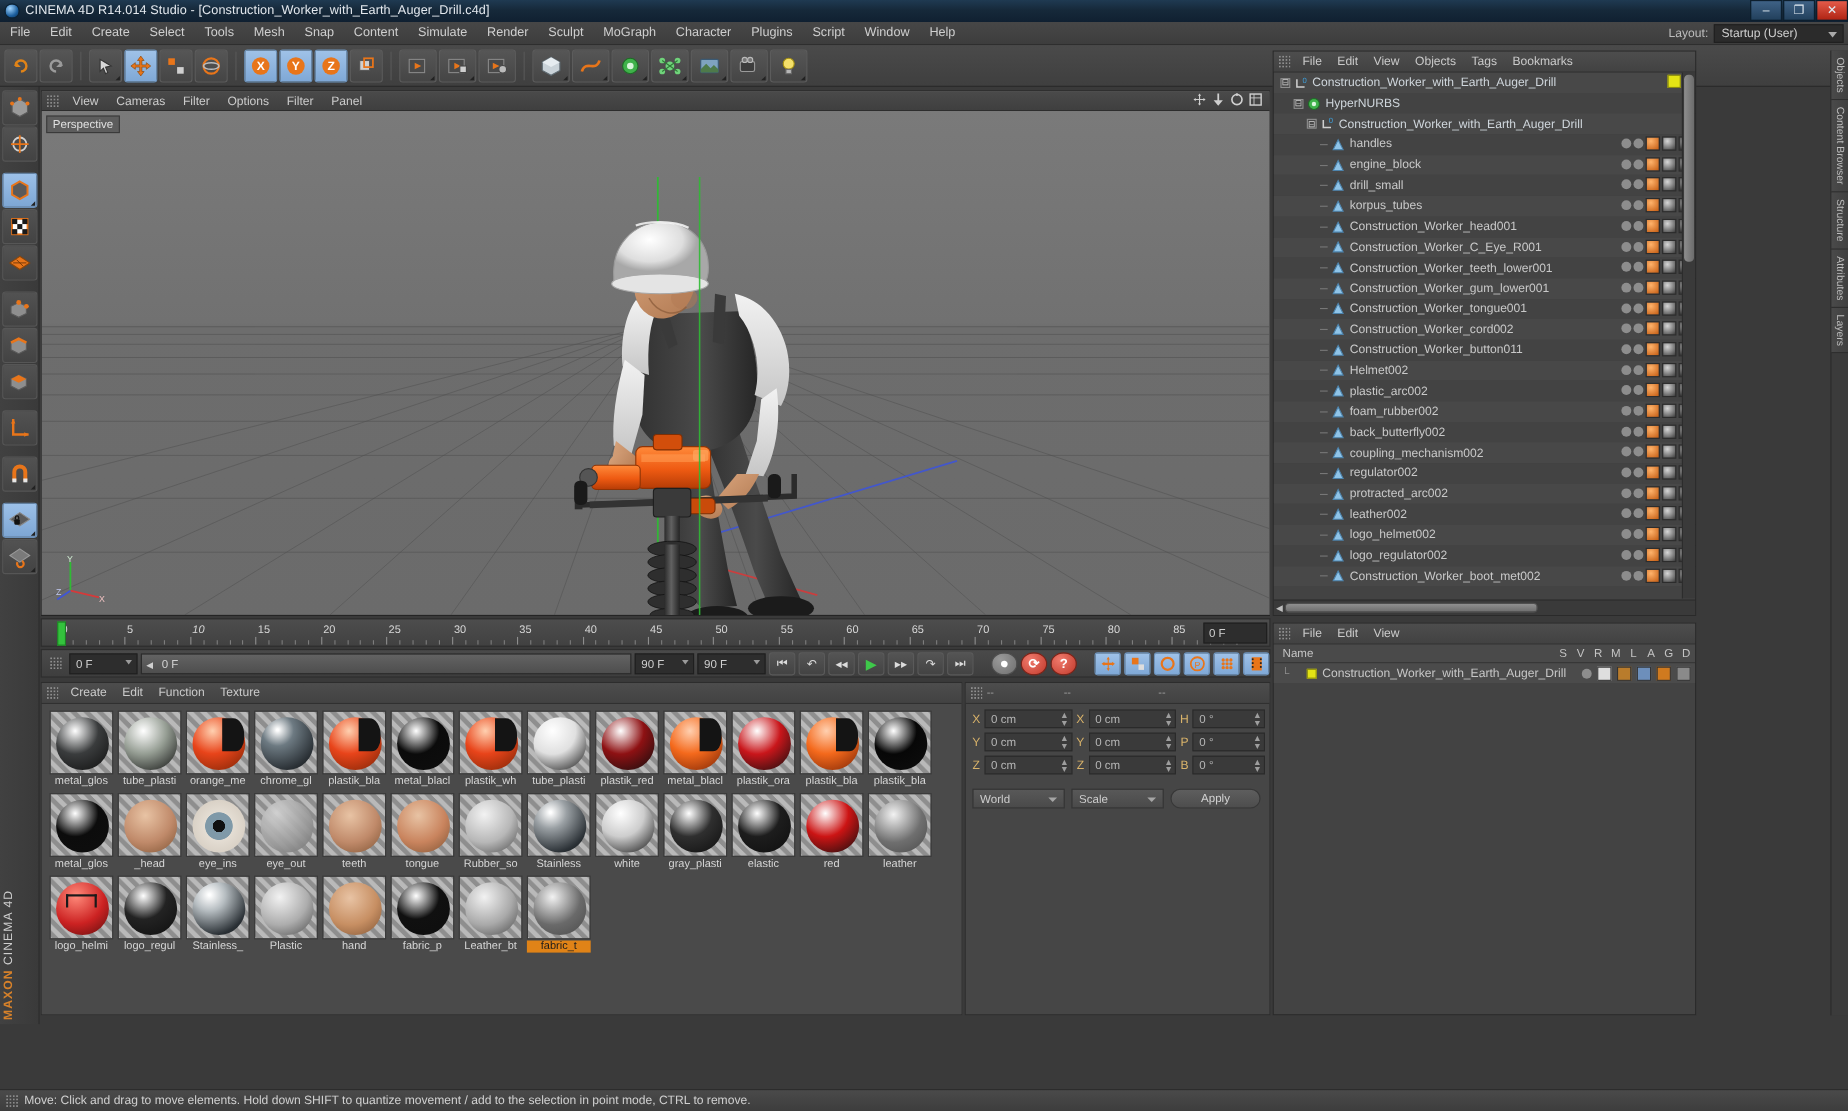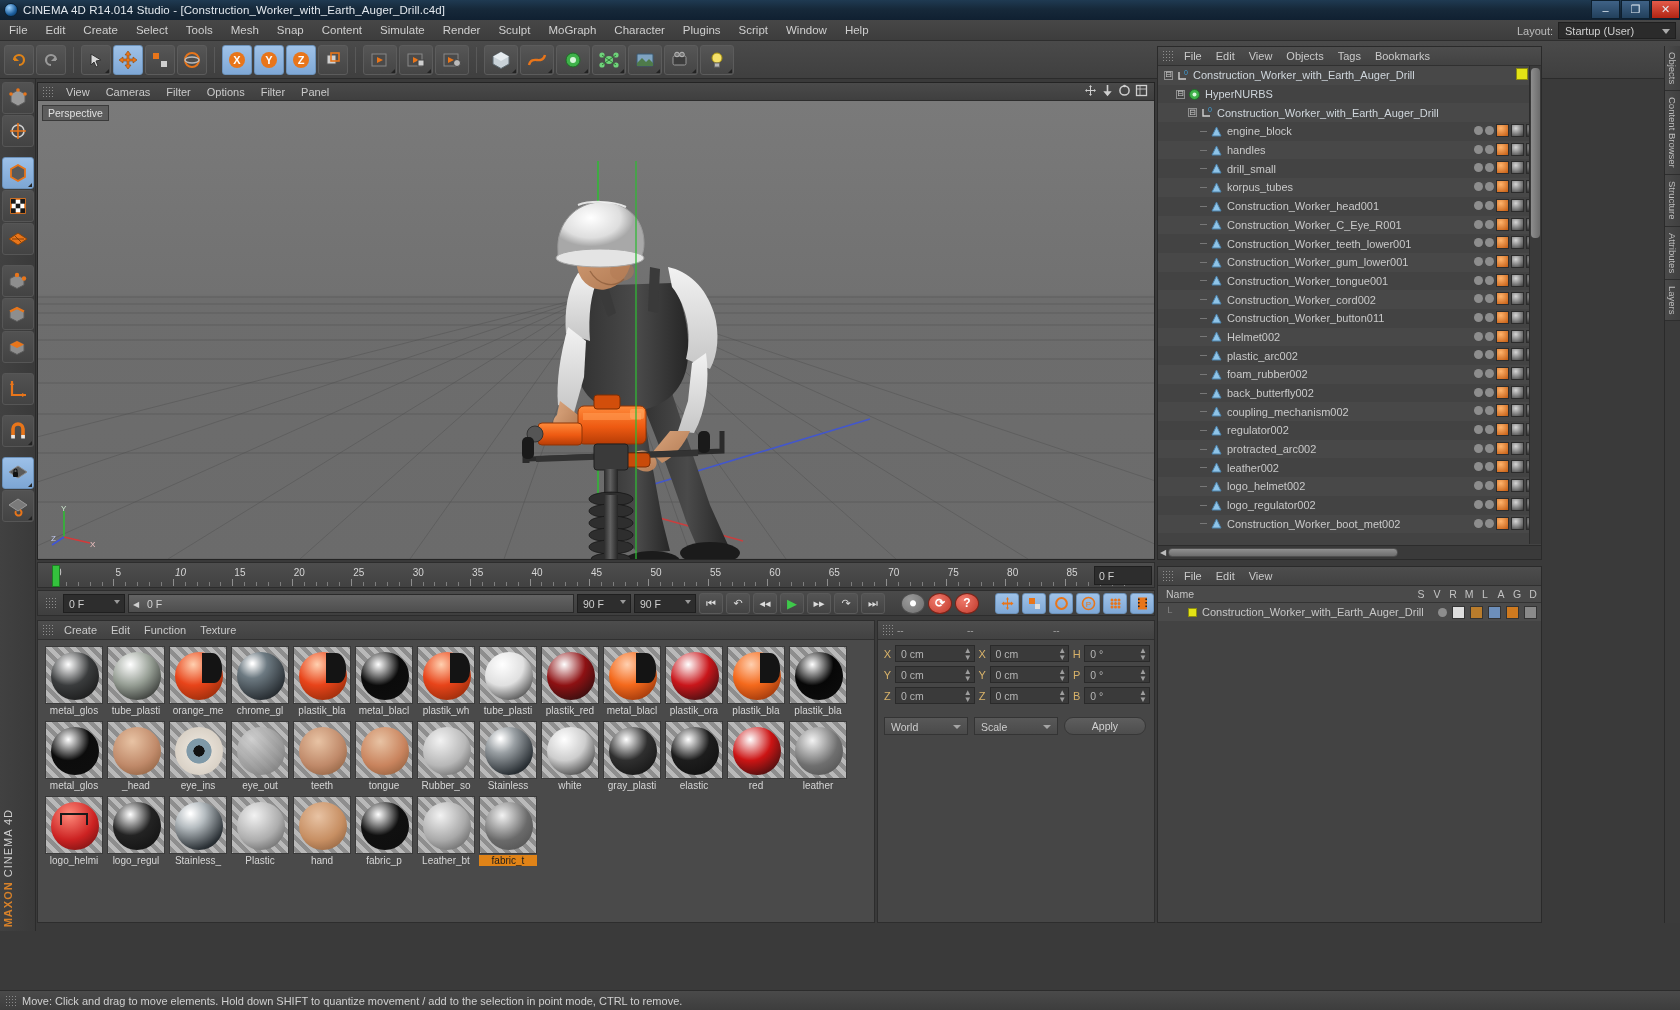--- a/index.html
+++ b/index.html
@@ -1231,37 +1231,37 @@
             <span class="oname light">Construction_Worker_with_Earth_Auger_Drill</span>
           </span>
           <span class="otags"></span>
         </div>
         <div class="orow">
           <span class="otree" style="padding-left:42px">
             <span class="dash-h"></span>
             <svg class="oicon" viewBox="0 0 13 13">
               <path d="M6.5 2 L11 11 H2 Z" fill="#8fc4e8" stroke="#4d84ad"></path>
             </svg>
+            <span class="oname">handles</span>
+          </span>
+          <span class="otags">
+            <i class="dotcol"></i>
+            <i class="dotcol"></i>
+            <i class="tagsq" style="background:radial-gradient(circle at 35% 30%,#ffb36b,#c35a10)"></i>
+            <i class="tagsq" style="background:radial-gradient(circle at 35% 30%,#d6d6d6,#3a3a3a)"></i>
+            <i class="tagsq" style="background:radial-gradient(circle at 35% 30%,#9a9a9a,#141414)"></i>
+          </span>
+        </div>
+        <div class="orow">
+          <span class="otree" style="padding-left:42px">
+            <span class="dash-h"></span>
+            <svg class="oicon" viewBox="0 0 13 13">
+              <path d="M6.5 2 L11 11 H2 Z" fill="#8fc4e8" stroke="#4d84ad"></path>
+            </svg>
             <span class="oname">engine_block</span>
-          </span>
-          <span class="otags">
-            <i class="dotcol"></i>
-            <i class="dotcol"></i>
-            <i class="tagsq" style="background:radial-gradient(circle at 35% 30%,#ffb36b,#c35a10)"></i>
-            <i class="tagsq" style="background:radial-gradient(circle at 35% 30%,#d6d6d6,#3a3a3a)"></i>
-            <i class="tagsq" style="background:radial-gradient(circle at 35% 30%,#9a9a9a,#141414)"></i>
-          </span>
-        </div>
-        <div class="orow">
-          <span class="otree" style="padding-left:42px">
-            <span class="dash-h"></span>
-            <svg class="oicon" viewBox="0 0 13 13">
-              <path d="M6.5 2 L11 11 H2 Z" fill="#8fc4e8" stroke="#4d84ad"></path>
-            </svg>
-            <span class="oname">handles</span>
           </span>
           <span class="otags">
             <i class="dotcol"></i>
             <i class="dotcol"></i>
             <i class="tagsq" style="background:radial-gradient(circle at 35% 30%,#ffb36b,#c35a10)"></i>
             <i class="tagsq" style="background:radial-gradient(circle at 35% 30%,#d6d6d6,#3a3a3a)"></i>
             <i class="tagsq" style="background:radial-gradient(circle at 35% 30%,#9a9a9a,#141414)"></i>
           </span>
         </div>
         <div class="orow">

